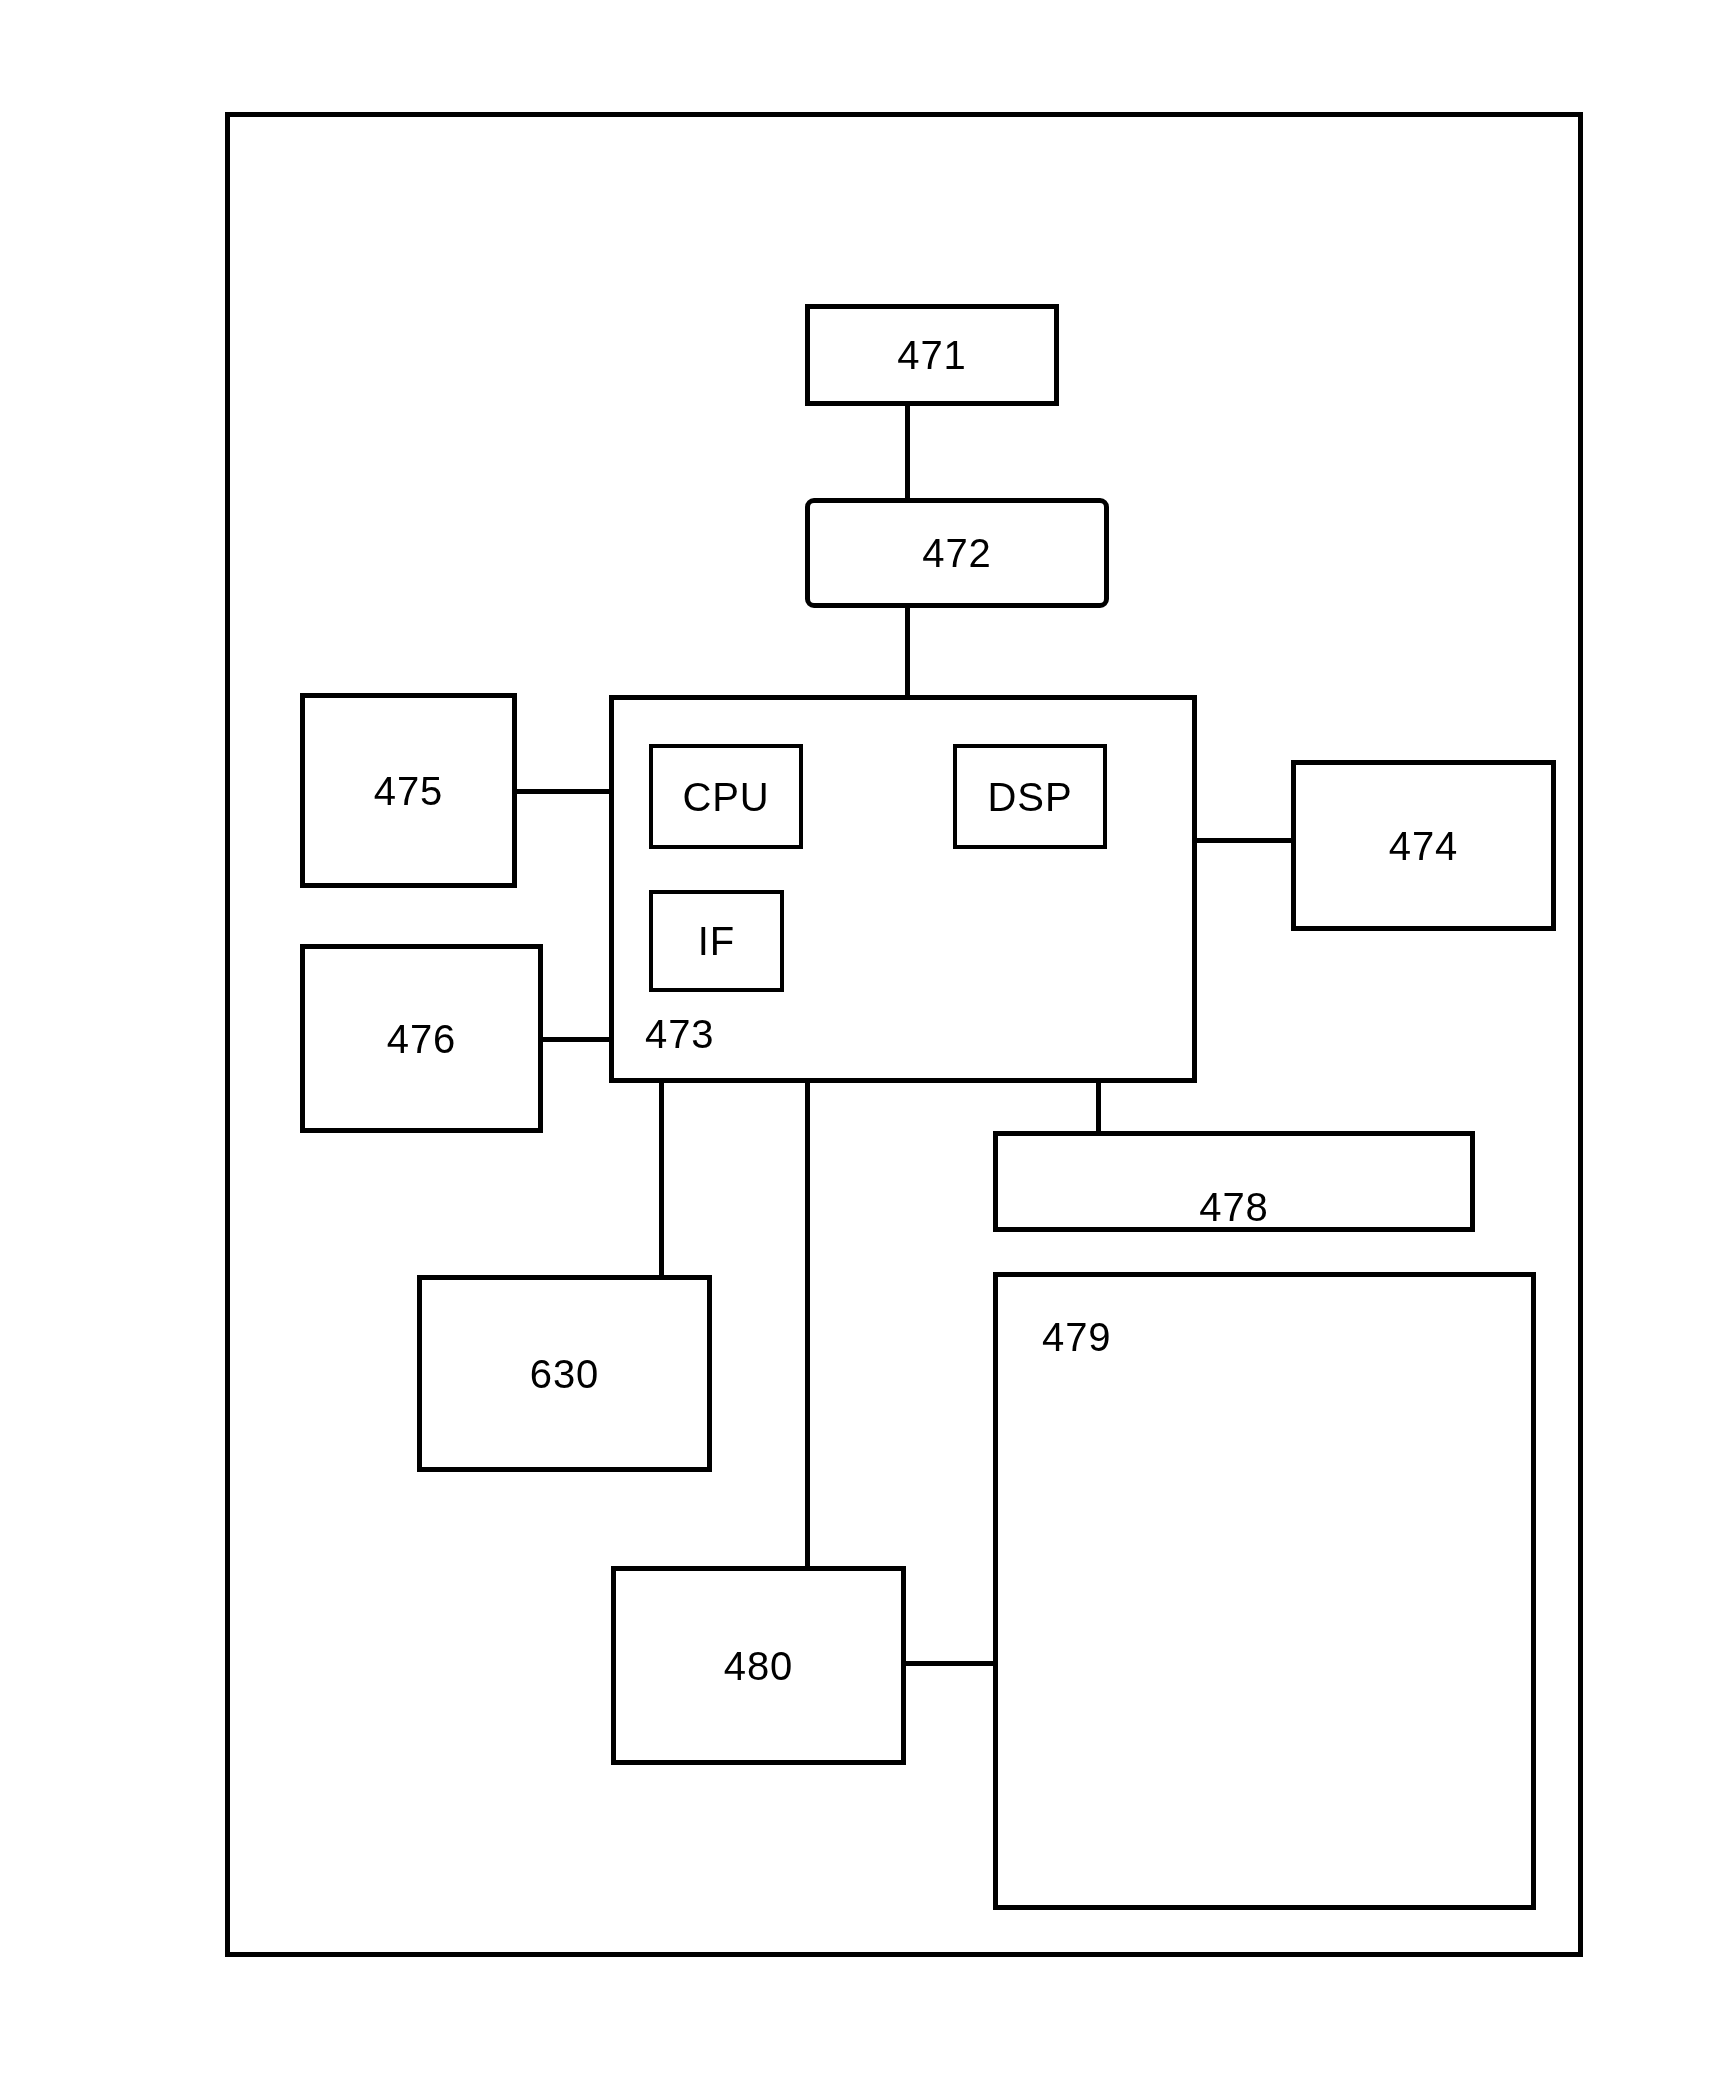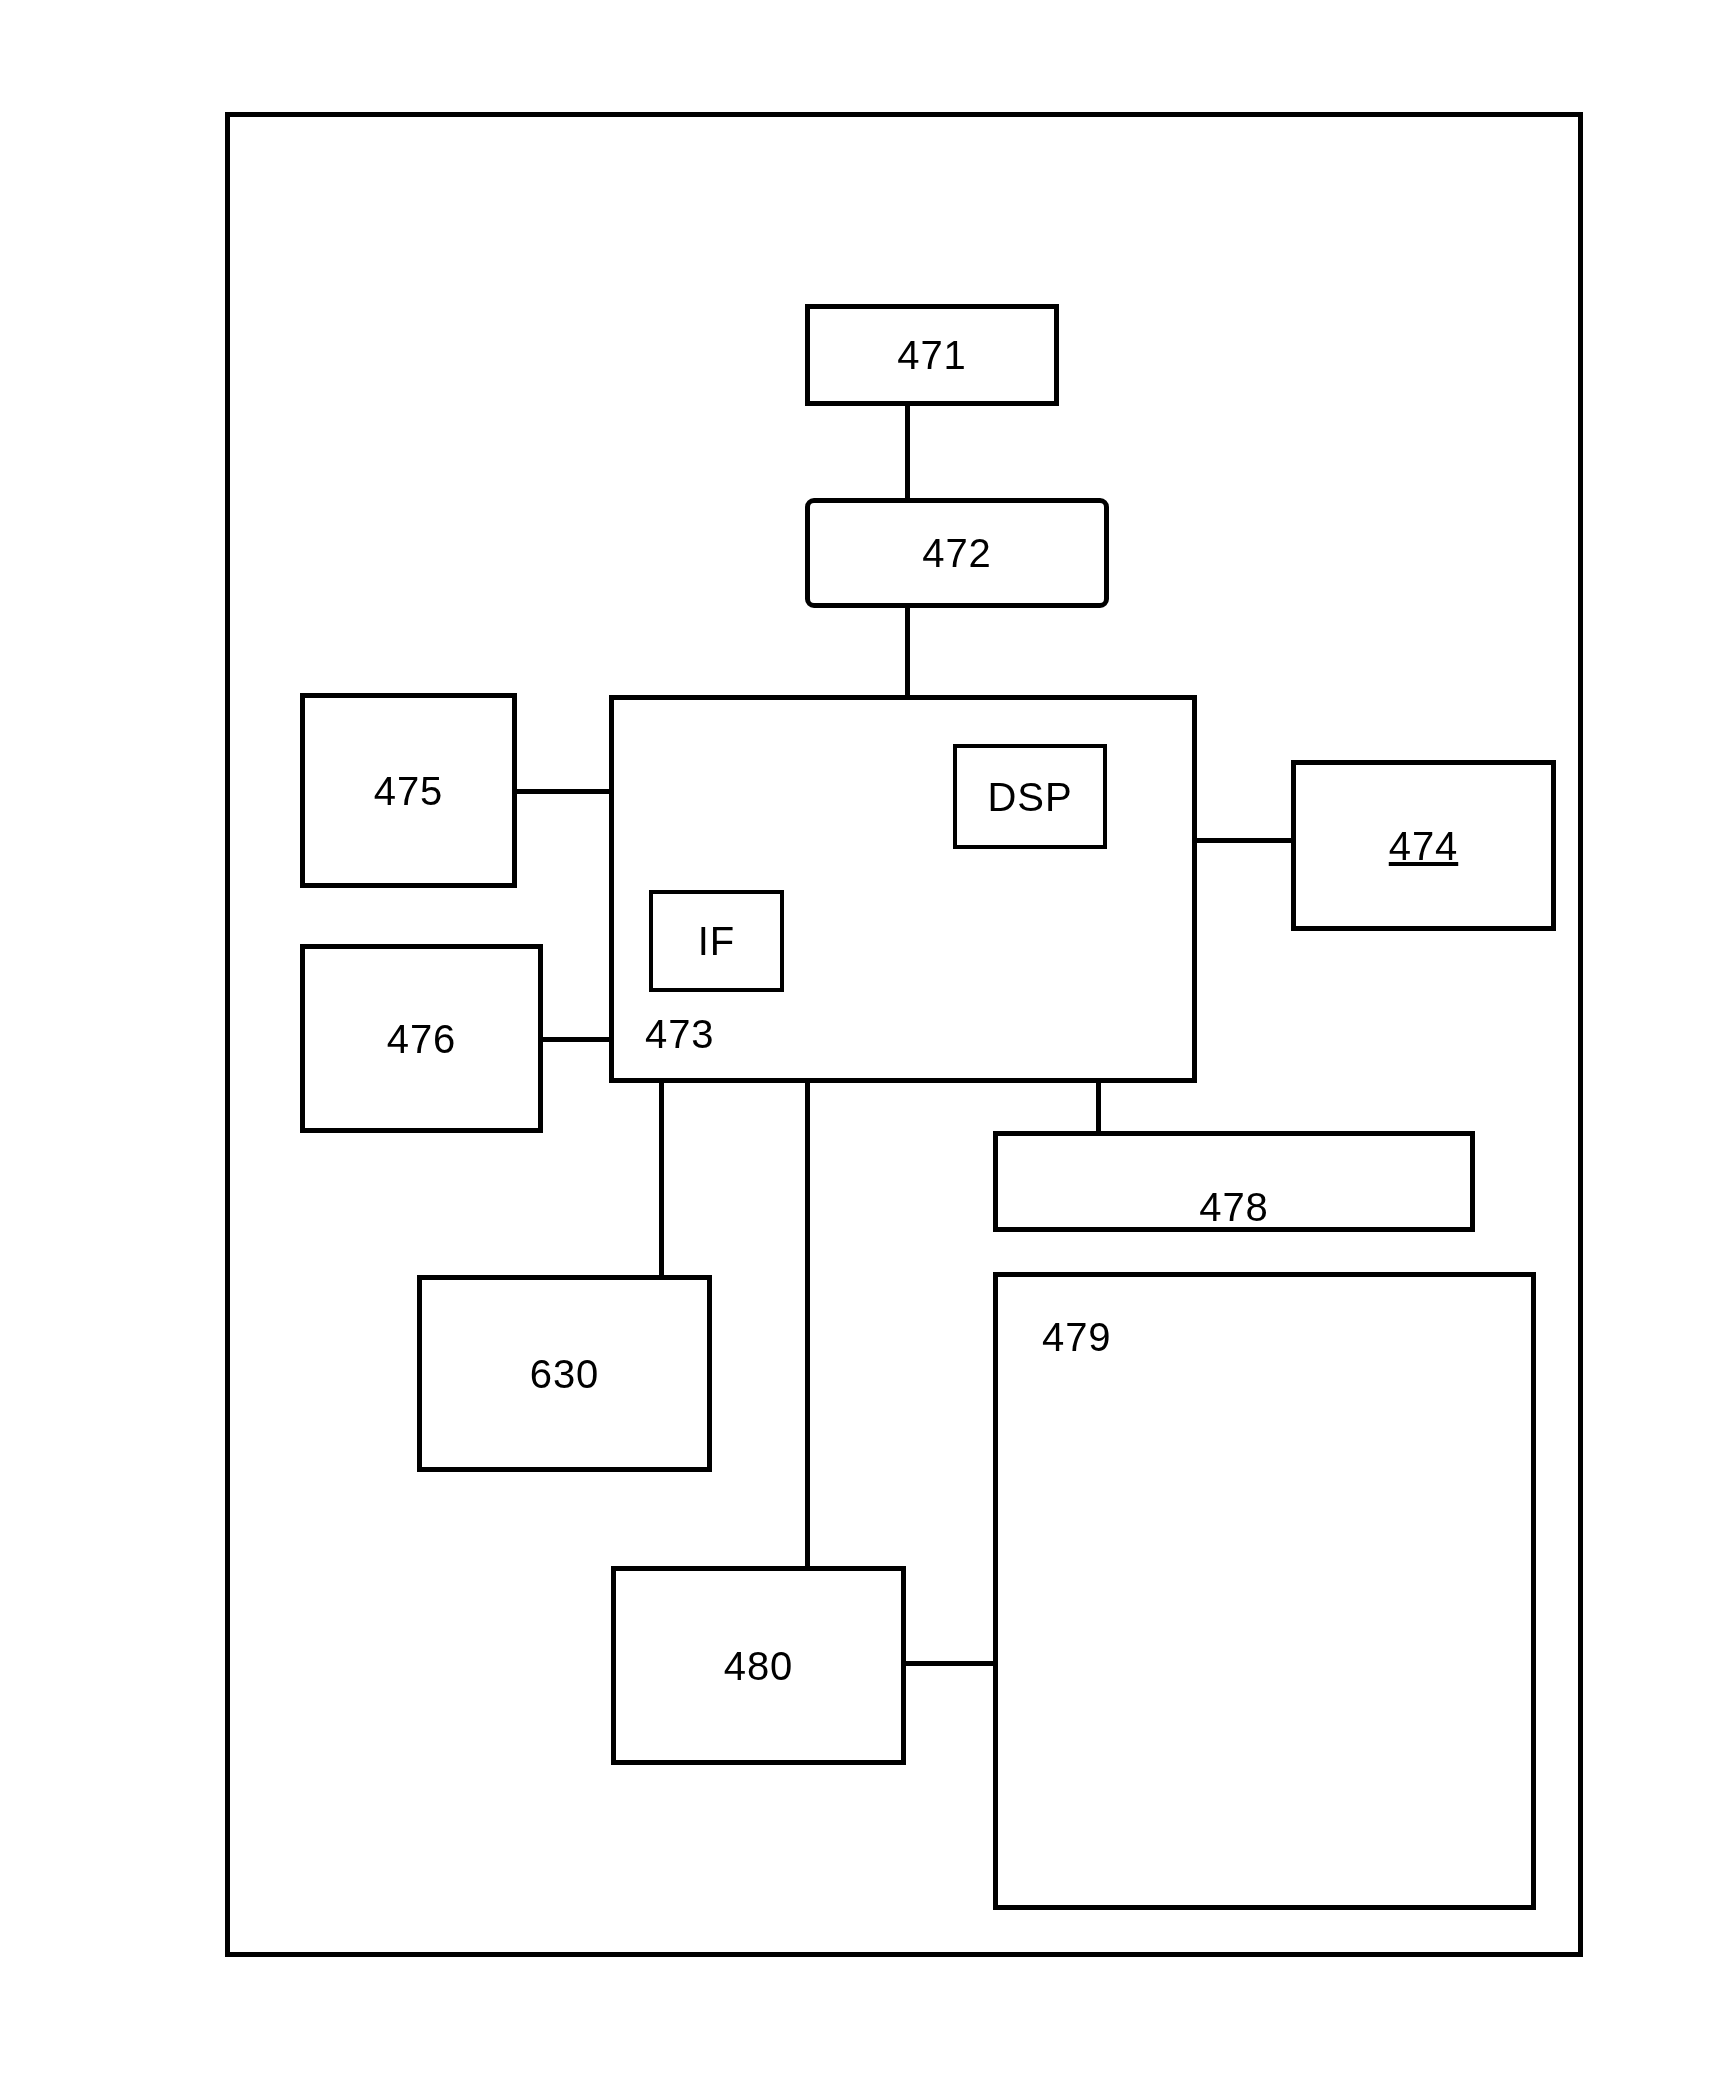--- a/index.html
+++ b/index.html
@@ -97,33 +97,36 @@
   <div class="block" style="left:805px; top:304px; width:254px; height:102px;">
     <span class="block-label">471</span>
   </div>
 
   <div class="block" style="left:805px; top:498px; width:304px; height:110px;border-radius:9px;">
     <span class="block-label">472</span>
   </div>
 
   <div class="block" style="left:609px; top:695px; width:588px; height:388px; display:block;">
 
+    <div class="block thin" style="left:35px; top:44px; width:154px; height:105px; position:absolute;">
+      <span class="block-label">CPU</span>
+    </div>
 
     <div class="block thin" style="left:339px; top:44px; width:154px; height:105px; position:absolute;">
       <span class="block-label">DSP</span>
     </div>
 
     <div class="block thin" style="left:35px; top:190px; width:135px; height:102px; position:absolute;">
       <span class="block-label">IF</span>
     </div>
 
     <span class="corner-label" style="left:31px; top:314px;">473</span>
   </div>
 
-  <div class="block" style="left:1291px; top:760px; width:265px; height:171px;text-decoration:underline;">
+  <div class="block" style="left:1291px; top:760px; width:265px; height:171px;">
     <span class="block-label">474</span>
   </div>
 
   <div class="block" style="left:300px; top:693px; width:217px; height:195px;">
     <span class="block-label">475</span>
   </div>
 
   <div class="block" style="left:300px; top:944px; width:243px; height:189px;">
     <span class="block-label">476</span>
   </div>

